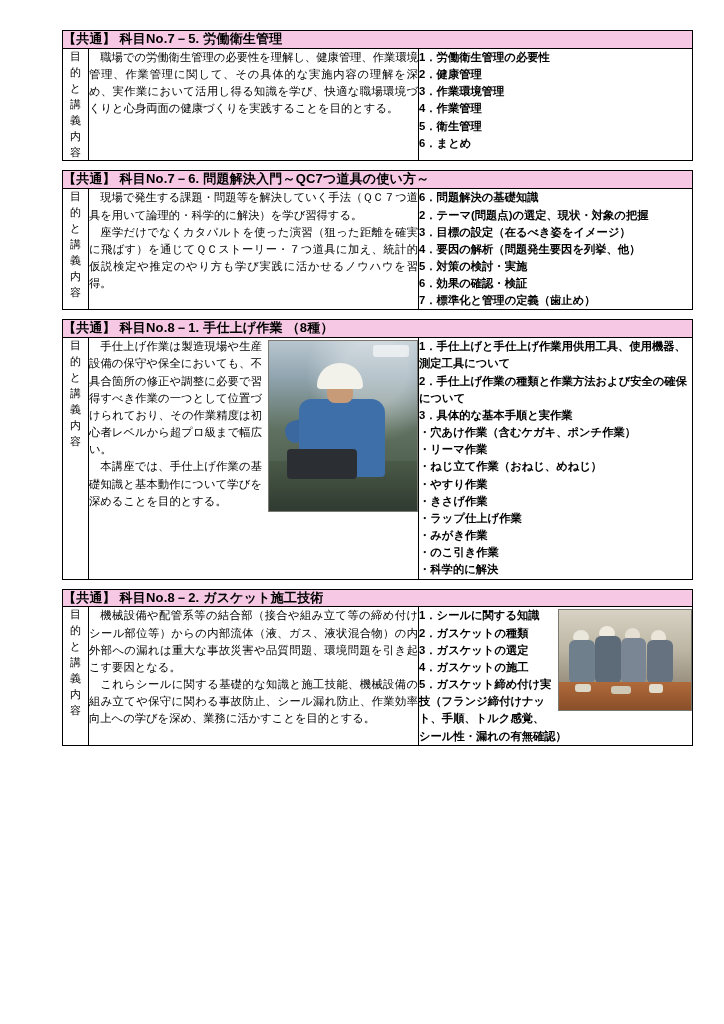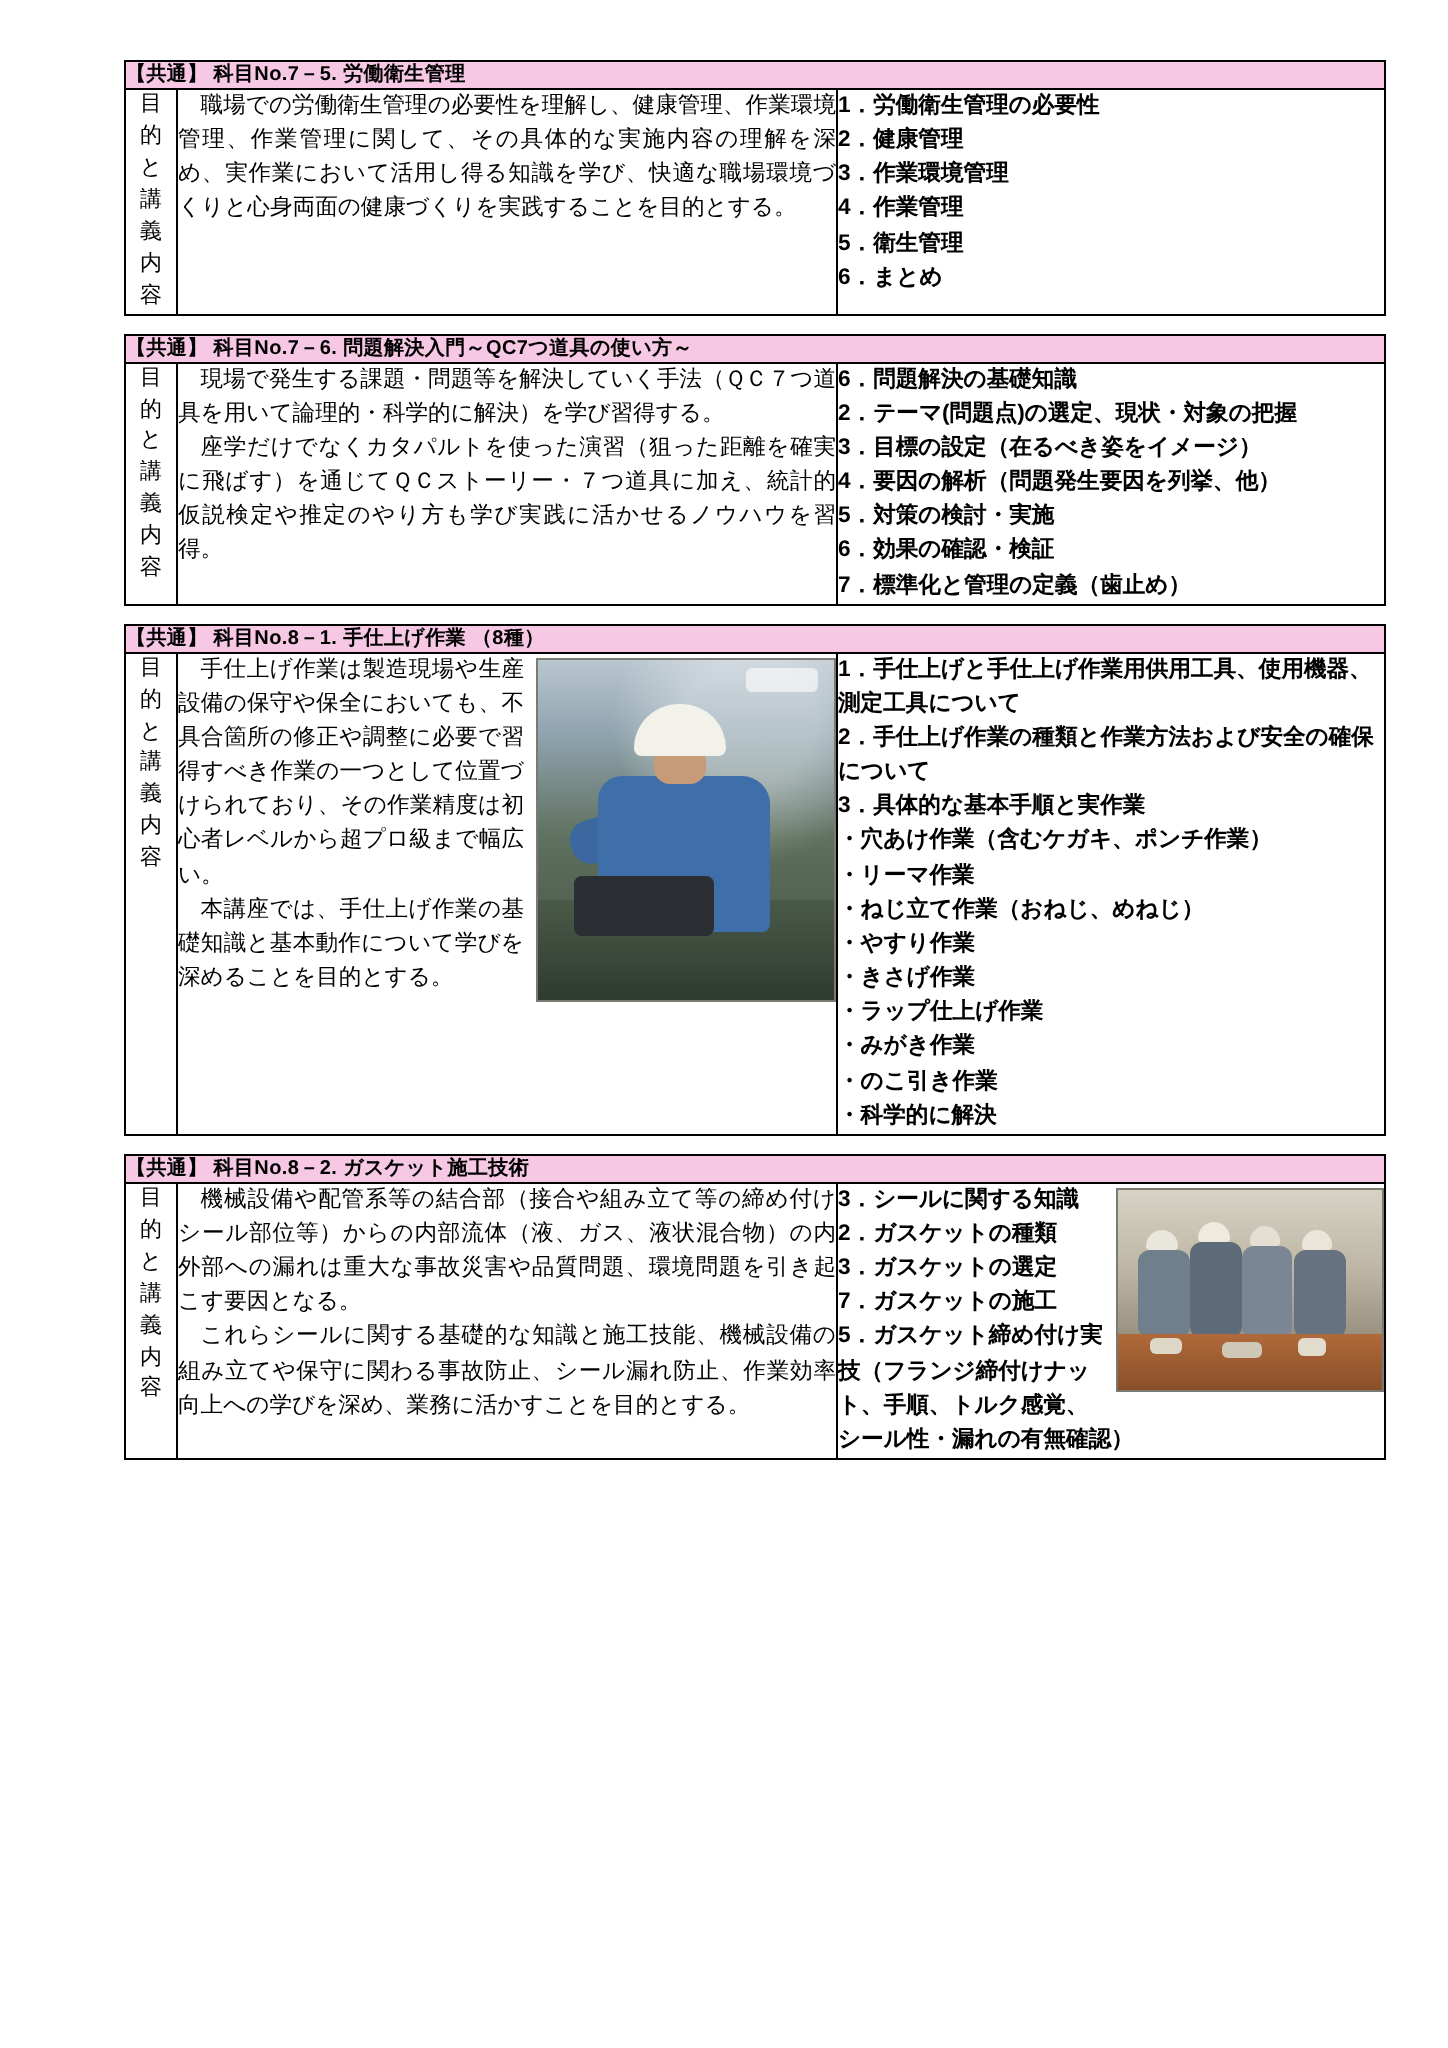--- a/index.html
+++ b/index.html
@@ -26,21 +26,21 @@
     table-layout: fixed;
   }
   table.doc td {
     border: 1px solid #000000;
     vertical-align: top;
     padding: 0;
   }
   .title-cell {
     background: #f6c8e4;
     padding: 6px 8px 6px 10px;
-    font-size: 10px;
+    font-size: 13px;
     font-weight: bold;
     letter-spacing: 0.2px;
     line-height: 1.3;
   }
   .label-cell {
     width: 24px;
     text-align: center;
     font-size: 11px;
     line-height: 1.45;
     padding: 6px 2px;
@@ -337,24 +337,24 @@
           <span class="ph-shape pb-b3"></span>
               <span class="ph-shape pb-h3"></span>
           <span class="ph-shape pb-b4"></span>
               <span class="ph-shape pb-h4"></span>
           <span class="ph-shape pb-table"></span>
           <span class="ph-shape pb-item1"></span>
           <span class="ph-shape pb-item2"></span>
           <span class="ph-shape pb-item3"></span>
         </div>
         <ol class="plain">
-          <li>3．シールに関する知識</li>
+          <li>1．シールに関する知識</li>
           <li>2．ガスケットの種類</li>
           <li>3．ガスケットの選定</li>
-          <li>7．ガスケットの施工</li>
+          <li>4．ガスケットの施工</li>
           <li>5．ガスケット締め付け実技（フランジ締付けナット、手順、トルク感覚、シール性・漏れの有無確認）</li>
         </ol>
         <div class="clear"></div>
       </td>
     </tr>
   </tbody>
     </table>
 
 </div>
 

